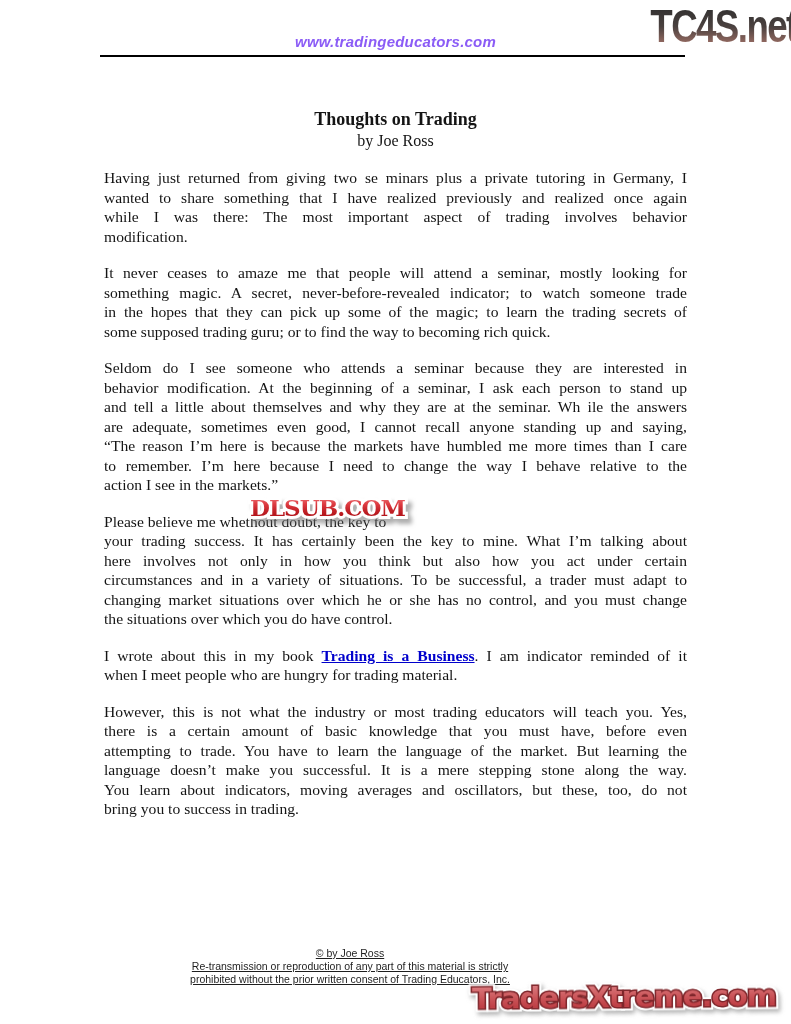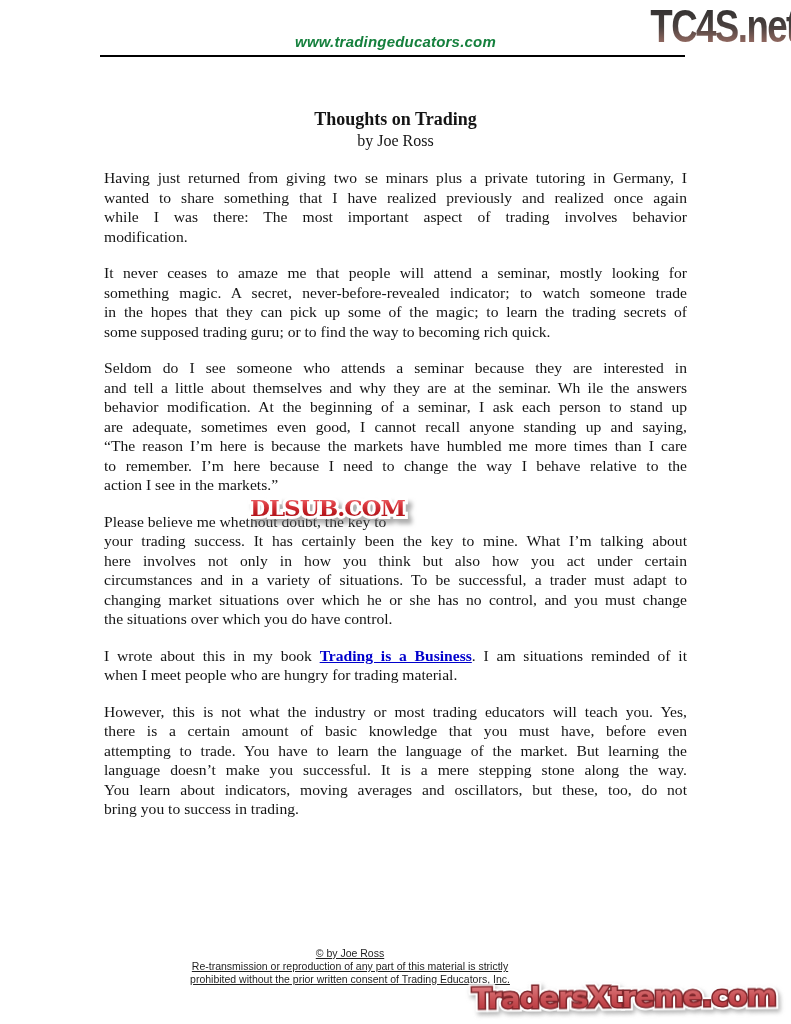--- a/index.html
+++ b/index.html
@@ -5,21 +5,21 @@
   html,body { margin:0; padding:0; background:#fff; }
   .page {
     position:relative; width:791px; height:1024px; background:#ffffff;
     font-family:"Liberation Serif", serif; color:#141414; overflow:hidden;
   }
 
   
   .site-url {
     position:absolute; top:33px; left:104px; width:583px; text-align:center;
     font-family:"Liberation Sans", sans-serif; font-weight:bold; font-style:italic;
-    font-size:15px; letter-spacing:.2px; color:#15803d;
+    font-size:15px; letter-spacing:.2px; color:#8b5cf6;
   }
   .header-rule {
     position:absolute; top:55px; left:100px; width:585px; height:0;
     border-top:2px solid #000;
   }
 
   
   .wm-tc4s {
     position:absolute; top:4px; right:-6px; z-index:30;
     font-family:"Liberation Sans", sans-serif; font-weight:bold;
@@ -106,40 +106,40 @@
           <div class="line last">modification.</div>
         </div>
         <div class="paragraph">
           <div class="line just">It never ceases to amaze me that people will attend a seminar, mostly looking for</div>
           <div class="line just">something magic. A secret, never-before-revealed indicator; to watch someone trade</div>
           <div class="line just">in the hopes that they can pick up some of the magic; to learn the trading secrets of</div>
           <div class="line last">some supposed trading guru; or to find the way to becoming rich quick.</div>
         </div>
         <div class="paragraph">
           <div class="line just">Seldom do I see someone who attends a seminar because they are interested in</div>
+          <div class="line just">behavior modification. At the beginning of a seminar, I ask each person to stand up</div>
           <div class="line just">and tell a little about themselves and why they are at the seminar. Wh ile the answers</div>
-          <div class="line just">behavior modification. At the beginning of a seminar, I ask each person to stand up</div>
           <div class="line just">are adequate, sometimes even good, I cannot recall anyone standing up and saying,</div>
           <div class="line just">“The reason I’m here is because the markets have humbled me more times than I care</div>
           <div class="line just">to remember. I’m here because I need to change the way I behave relative to the</div>
           <div class="line last">action I see in the markets.”</div>
         </div>
         <div class="paragraph">
           <div class="split-line">
             <span>Please believe me whe</span>
             <span>thout doubt, the key to</span>
           </div>
           <div class="line just">your trading success. It has certainly been the key to mine. What I’m talking about</div>
           <div class="line just">here involves not only in how you think but also how you act under certain</div>
           <div class="line just">circumstances and in a variety of situations. To be successful, a trader must adapt to</div>
           <div class="line just">changing market situations over which he or she has no control, and you must change</div>
           <div class="line last">the situations over which you do have control.</div>
         </div>
         <div class="paragraph">
-          <div class="line just"><span>I wrote about this in my book </span><a class="doc-link" href="#">Trading is a Business</a><span>. I am situations reminded of it</span></div>
+          <div class="line just"><span>I wrote about this in my book </span><a class="doc-link" href="#">Trading is a Business</a><span>. I am indicator reminded of it</span></div>
           <div class="line last">when I meet people who are hungry for trading material.</div>
         </div>
         <div class="paragraph">
           <div class="line just">However, this is not what the industry or most trading educators will teach you. Yes,</div>
           <div class="line just">there is a certain amount of basic knowledge that you must have, before even</div>
           <div class="line just">attempting to trade. You have to learn the language of the market. But learning the</div>
           <div class="line just">language doesn’t make you successful. It is a mere stepping stone along the way.</div>
           <div class="line just">You learn about indicators, moving averages and oscillators, but these, too, do not</div>
           <div class="line last">bring you to success in trading.</div>
         </div>

